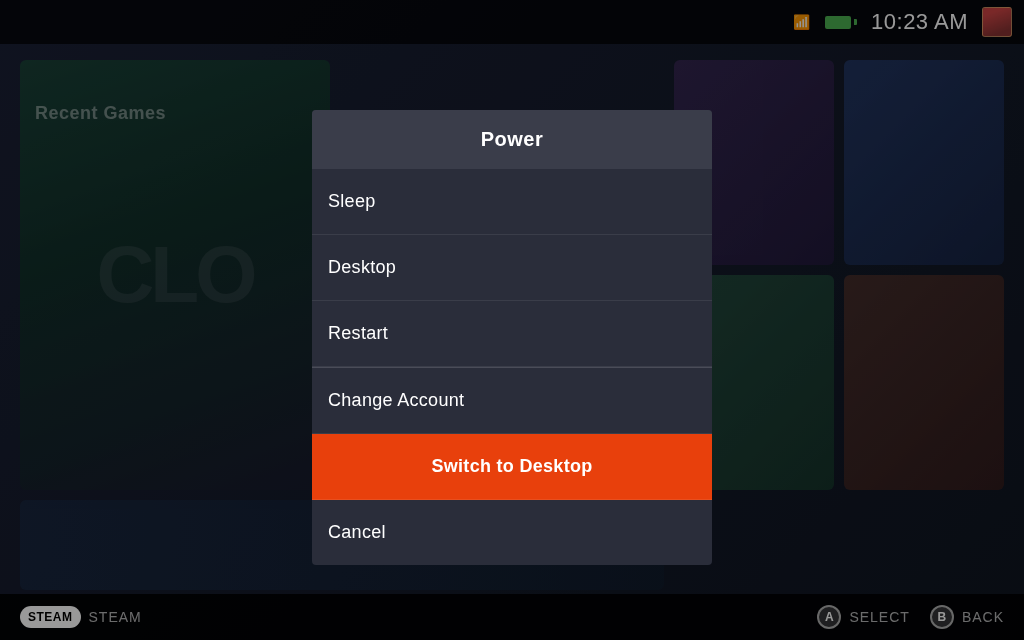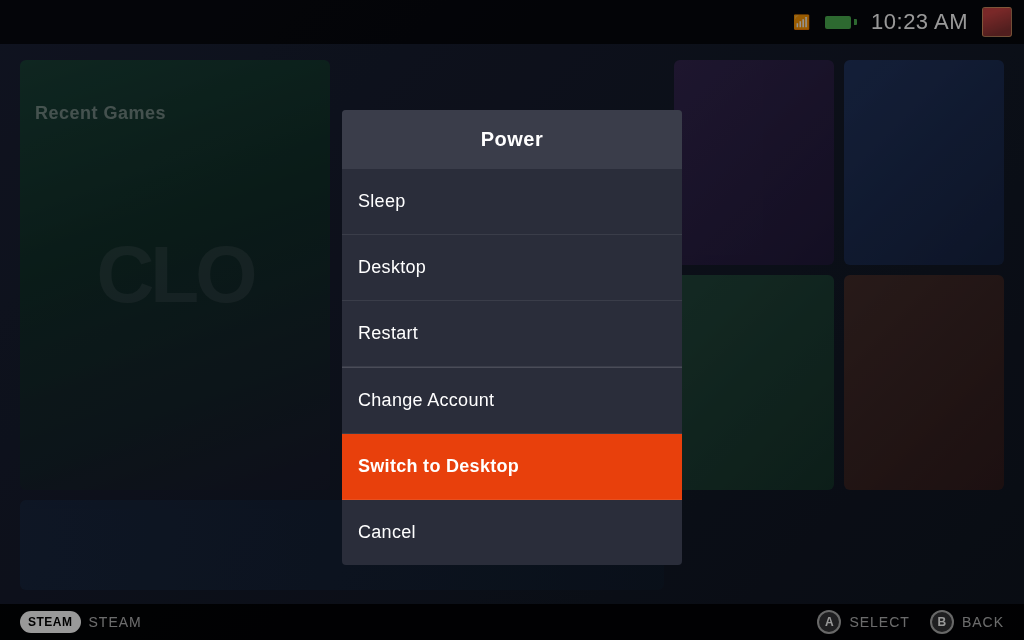--- a/index.html
+++ b/index.html
@@ -189,21 +189,21 @@
       background: rgba(0,0,0,0.4);
       z-index: 20;
     }
 
     
     .power-dialog {
       position: absolute;
       top: 110px;
       left: 50%;
       transform: translateX(-50%);
-      width: 340px;
+      width: 400px;
       background: #2a2d3a;
       border-radius: 4px;
       z-index: 30;
       overflow: hidden;
     }
 
     .power-title {
       background: #3a3d4a;
       text-align: center;
       padding: 18px 0;
@@ -228,29 +228,30 @@
       border-bottom: none;
     }
 
     .menu-item.divider-above {
       border-top: 1px solid rgba(255,255,255,0.15);
     }
 
     .menu-item.active {
       background: #e8400c;
       font-weight: 600;
+      text-align: center;
     }
 
     
     .bottom-bar {
       position: absolute;
       bottom: 0;
       left: 0;
       right: 0;
-      height: 36px;
+      height: 46px;
       background: rgba(0,0,0,0.85);
       display: flex;
       align-items: center;
       padding: 0 20px;
       z-index: 10;
       justify-content: space-between;
       margin-top: 24px;
     }
 
     .steam-btn {

